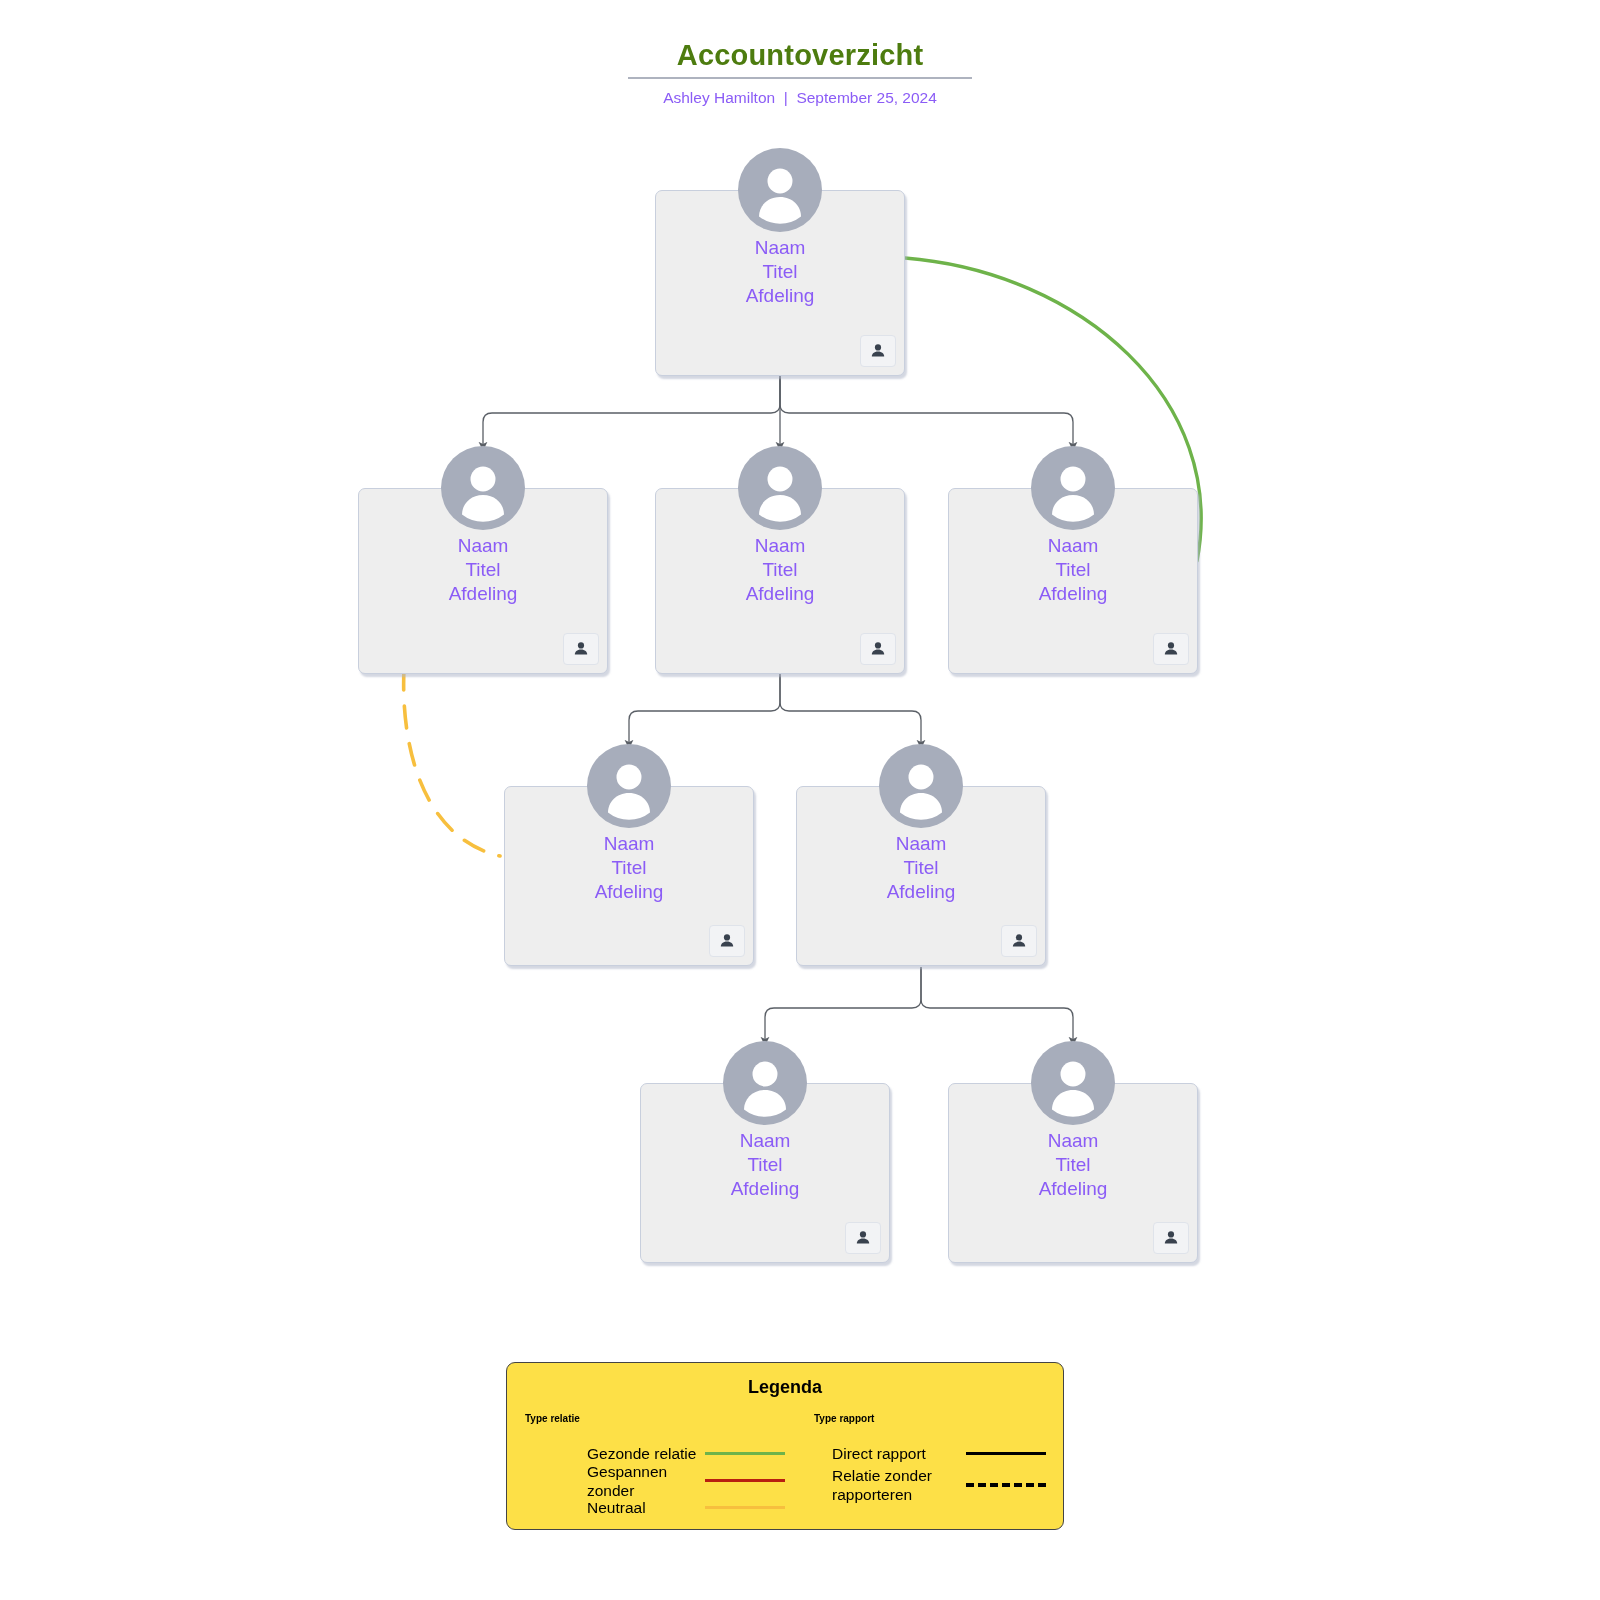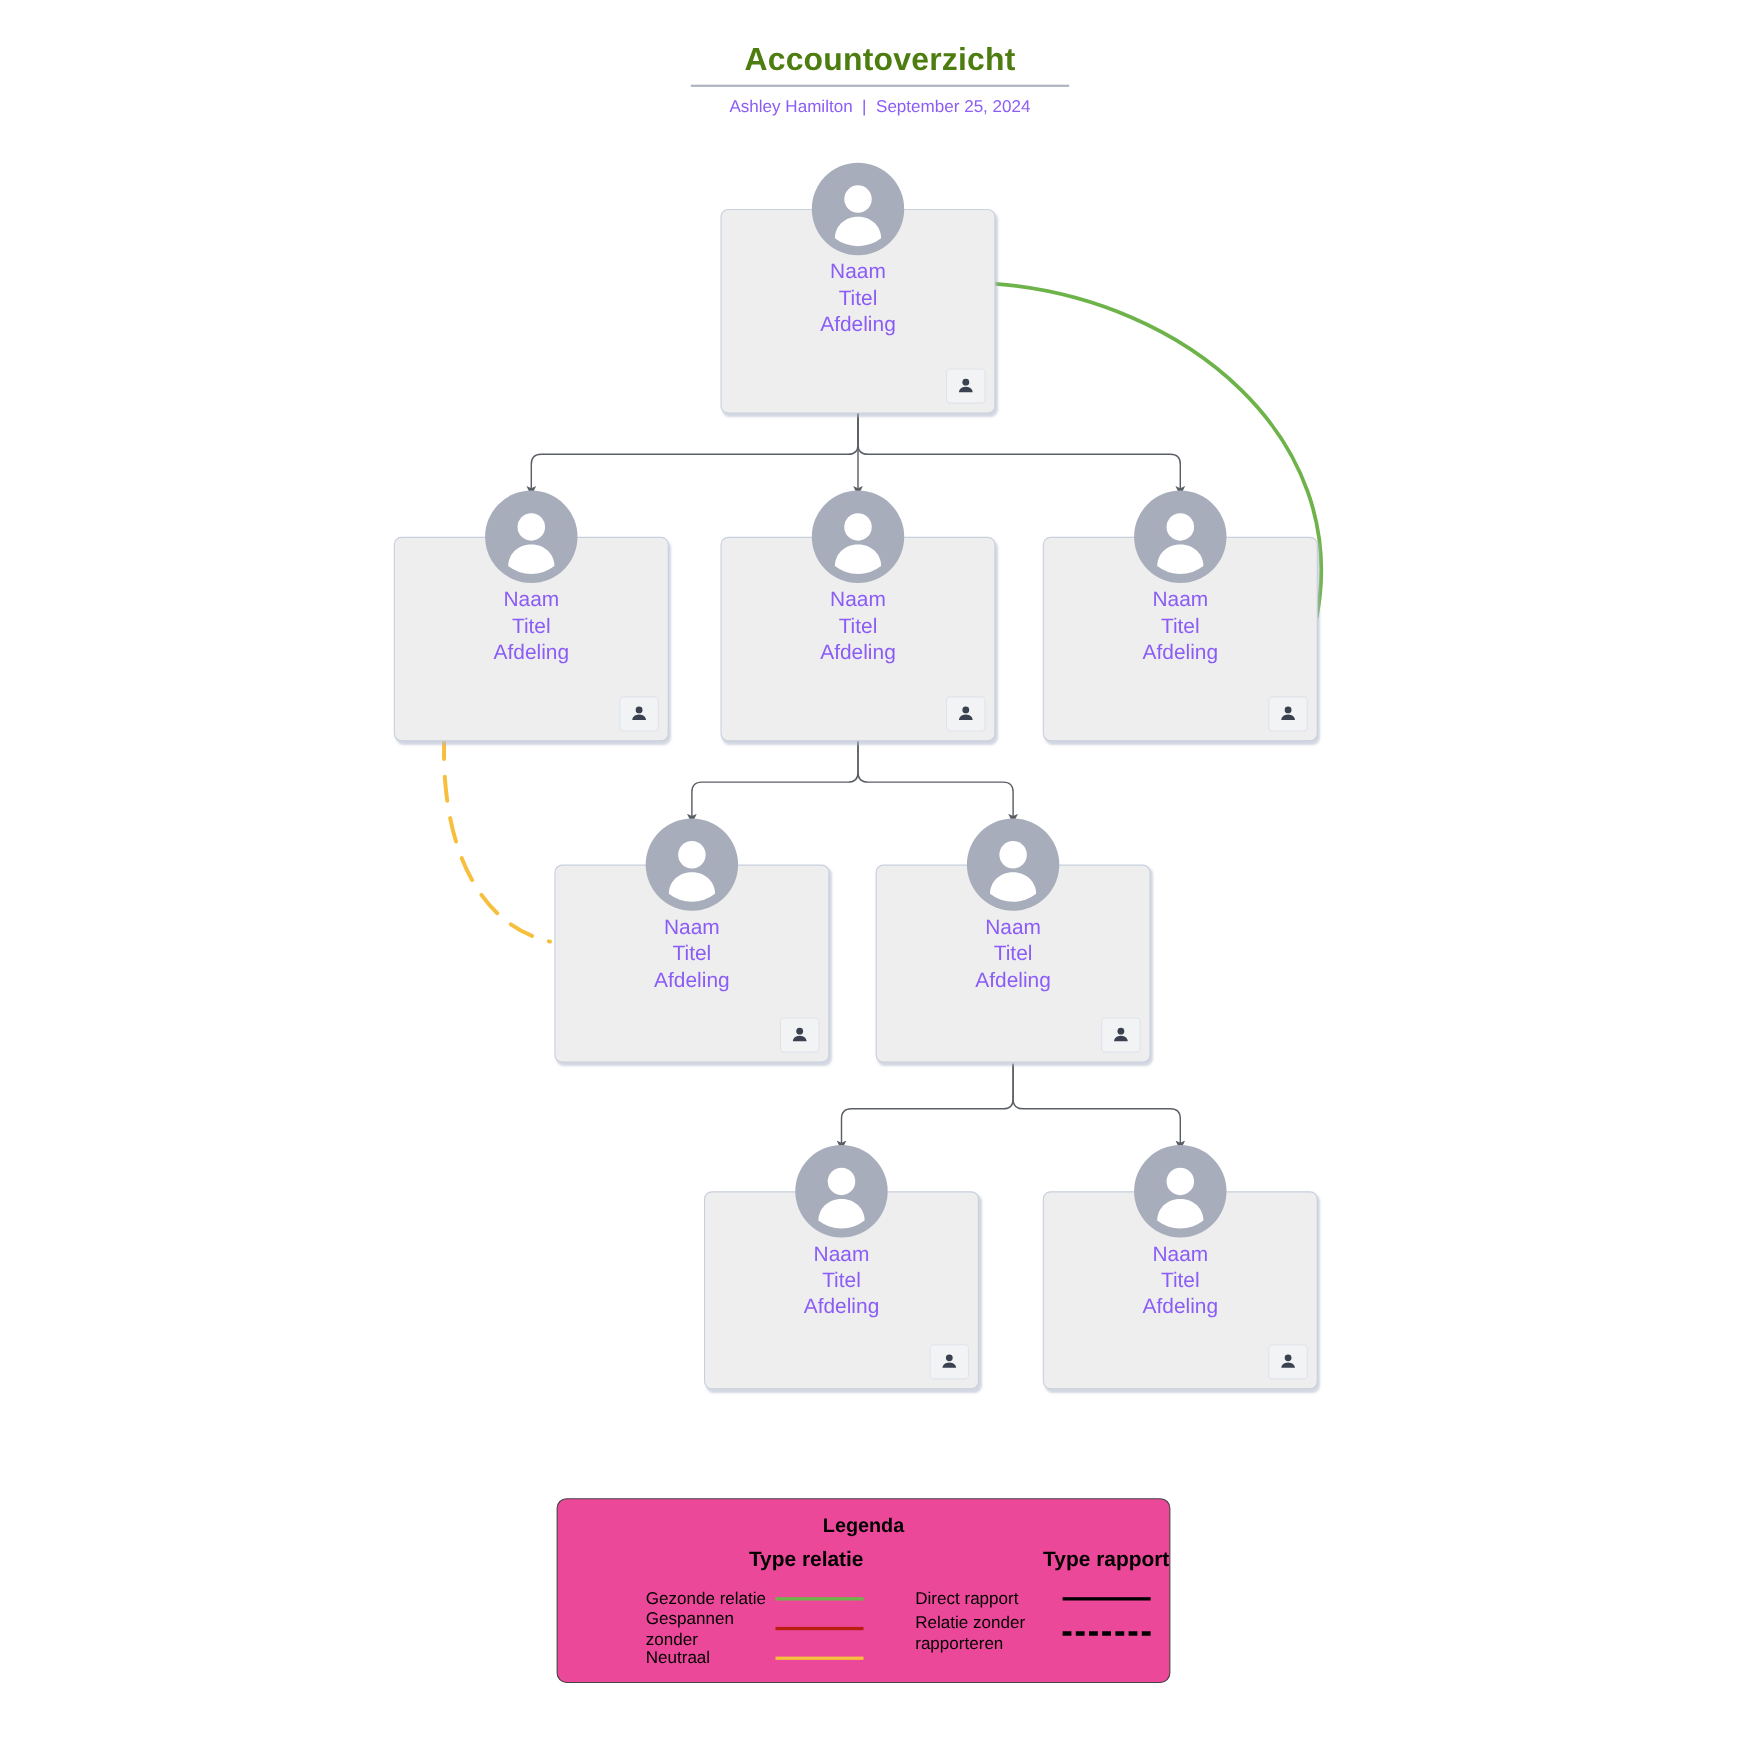--- a/index.html
+++ b/index.html
@@ -118,46 +118,45 @@
   
   .legend {
     position: absolute;
     left: 506px;
     top: 1362px;
     width: 558px;
     height: 168px;
     box-sizing: border-box;
     border: 1.5px solid #444444;
     border-radius: 9px;
-    background: #ec4899;
+    background: #fde047;
   }
   .legend-title {
     text-align: center;
     font-size: 18px;
     font-weight: bold;
     color: #000;
     margin-top: 13px;
     line-height: 22px;
   }
   .legend-cols {
     position: absolute;
     left: 0; top: 46px;
     width: 100%;
     display: flex;
   }
   .legend-col { width: 50%; position: relative; }
   .legend-col.left { padding-left: 18px; box-sizing: border-box; }
   .legend-col.right { padding-left: 29px; box-sizing: border-box; }
   .legend-head {
-    font-size: 19px;
+    font-size: 10px;
     font-weight: bold;
     color: #000;
     line-height: 20px;
     margin-bottom: 11px;
-    text-align: right;
   }
   .legend-row {
     display: flex;
     align-items: center;
     height: 27px;
     padding-left: 18px;
   }
   .legend-row.tall { height: 36px; align-items: center; }
   .legend-label {
     font-size: 15.5px;

